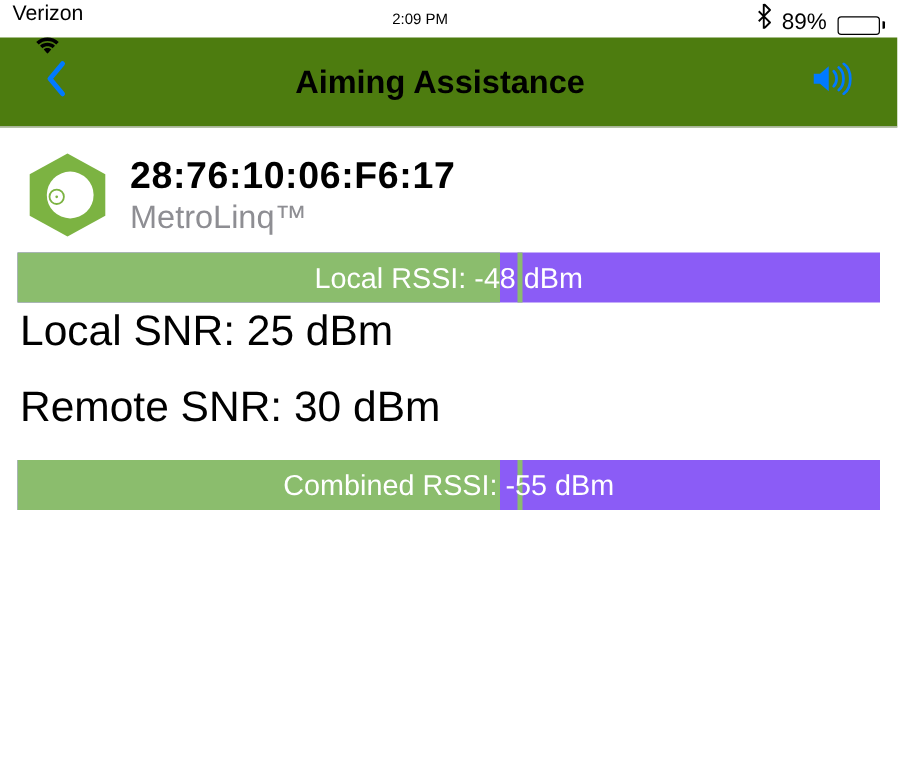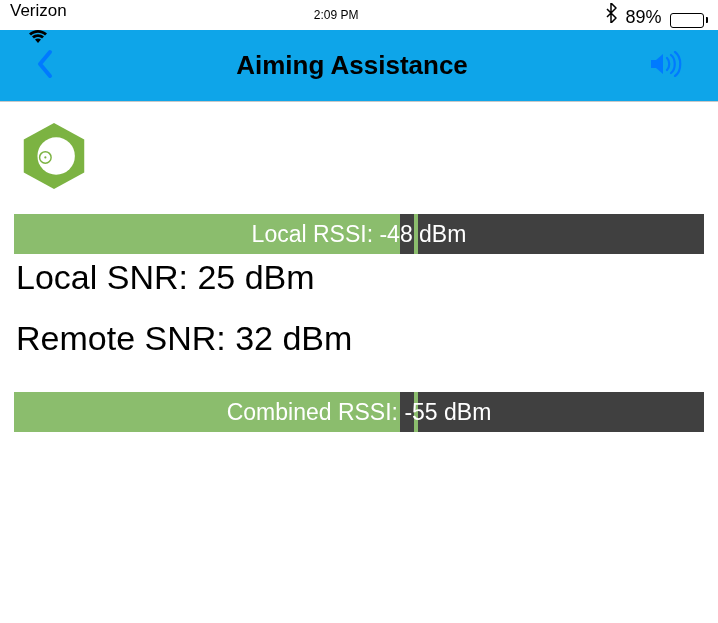--- a/index.html
+++ b/index.html
@@ -10,33 +10,33 @@
   .dot { width: 8px; height: 8px; border-radius: 50%; border: 1px solid #000; }
   .dot.filled { background: #000; }
   .carrier { font-size: 17px; }
   .wifi-icon svg { display: block; }
   .status-center { font-size: 12px; font-weight: 500; }
   .status-right { display: flex; align-items: flex-end; gap: 8px; }
   .battery { display: flex; align-items: center; gap: 2px; }
   .battery-body { width: 34px; height: 15px; border: 1.5px solid #000; border-radius: 3px; position: relative; padding: 1.5px; }
   .battery-fill { height: 100%; background: #000; border-radius: 1px; }
   .battery-tip { width: 2.5px; height: 6px; background: #000; border-radius: 0 1px 1px 0; }
-  .nav-bar { height: 72px; display: flex; align-items: center; justify-content: space-between; padding: 0 35px; border-bottom: 1px solid #c8c8c8; background: #0ea5e9; }
+  .nav-bar { height: 72px; display: flex; align-items: center; justify-content: space-between; padding: 0 35px; border-bottom: 1px solid #c8c8c8; background: #4d7c0f; }
   .back-btn { color: #007aff; cursor: pointer; }
   .nav-title { font-size: 26px; font-weight: 600; color: #000; flex: 1; text-align: center; }
   .speaker-btn { color: #007aff; cursor: pointer; }
   .content { padding: 18px 14px 0 14px; }
   .device-row { display: flex; align-items: center; gap: 14px; padding: 0 4px 6px 4px; }
   .hex-icon { width: 72px; height: 72px; position: relative; }
   .hex { fill: #7cb342; }
   .device-info { display: flex; flex-direction: column; }
   .mac-title { font-size: 30px; font-weight: 700; letter-spacing: 0.5px; }
   .brand { font-size: 26px; color: #8e8e93; }
   .remote-mac { font-size: 25px; padding: 4px 2px 16px 2px; }
-  .bar-wrap { width: 100%; height: 40px; background: #404040; position: relative; margin-top: 16px; }
+  .bar-wrap { width: 100%; height: 40px; background: #8b5cf6; position: relative; margin-top: 4px; }
   .bar-fill { position: absolute; left: 0; top: 0; bottom: 0; background: #8bbd6d; }
   .bar-marker { position: absolute; top: 0; bottom: 0; width: 4px; background: #8bbd6d; }
   .bar-label { position: absolute; inset: 0; display: flex; align-items: center; justify-content: center; color: #fff; font-size: 23px; }
   .sub-label { font-size: 34px; padding: 4px 2px 18px 2px; }
 </style>
 </head>
 <body>
 
 <div class="status-bar">
   <div class="status-left">
@@ -89,29 +89,33 @@
 <div class="content">
   <div class="device-row">
     <span class="hex-icon">
       <svg width="72" height="72" viewBox="0 0 100 100">
         <polygon class="hex" points="50,4 92,27 92,73 50,96 8,73 8,27"></polygon>
         <circle cx="53" cy="50" r="26" fill="#fff"></circle>
         <circle cx="38" cy="52" r="8" fill="none" stroke="#7cb342" stroke-width="2"></circle>
         <circle cx="38" cy="52" r="1.5" fill="#7cb342"></circle>
       </svg>
     </span>
+    <div class="device-info">
+      <div class="mac-title">28:76:10:06:F6:17</div>
+      <div class="brand">MetroLinq™</div>
+    </div>
   </div>
 
   <div class="bar-wrap">
     <div class="bar-fill" style="width:56%"></div>
     <div class="bar-marker" style="left:58%"></div>
     <div class="bar-label">Local RSSI: -48 dBm</div>
   </div>
   <div class="sub-label">Local SNR: 25 dBm</div>
 
-  <div class="sub-label">Remote SNR: 32 dBm</div>
+  <div class="sub-label">Remote SNR: 30 dBm</div>
 
   <div class="bar-wrap">
     <div class="bar-fill" style="width:56%"></div>
     <div class="bar-marker" style="left:58%"></div>
     <div class="bar-label">Combined RSSI: -55 dBm</div>
   </div>
 </div>
 
 </body></html>

